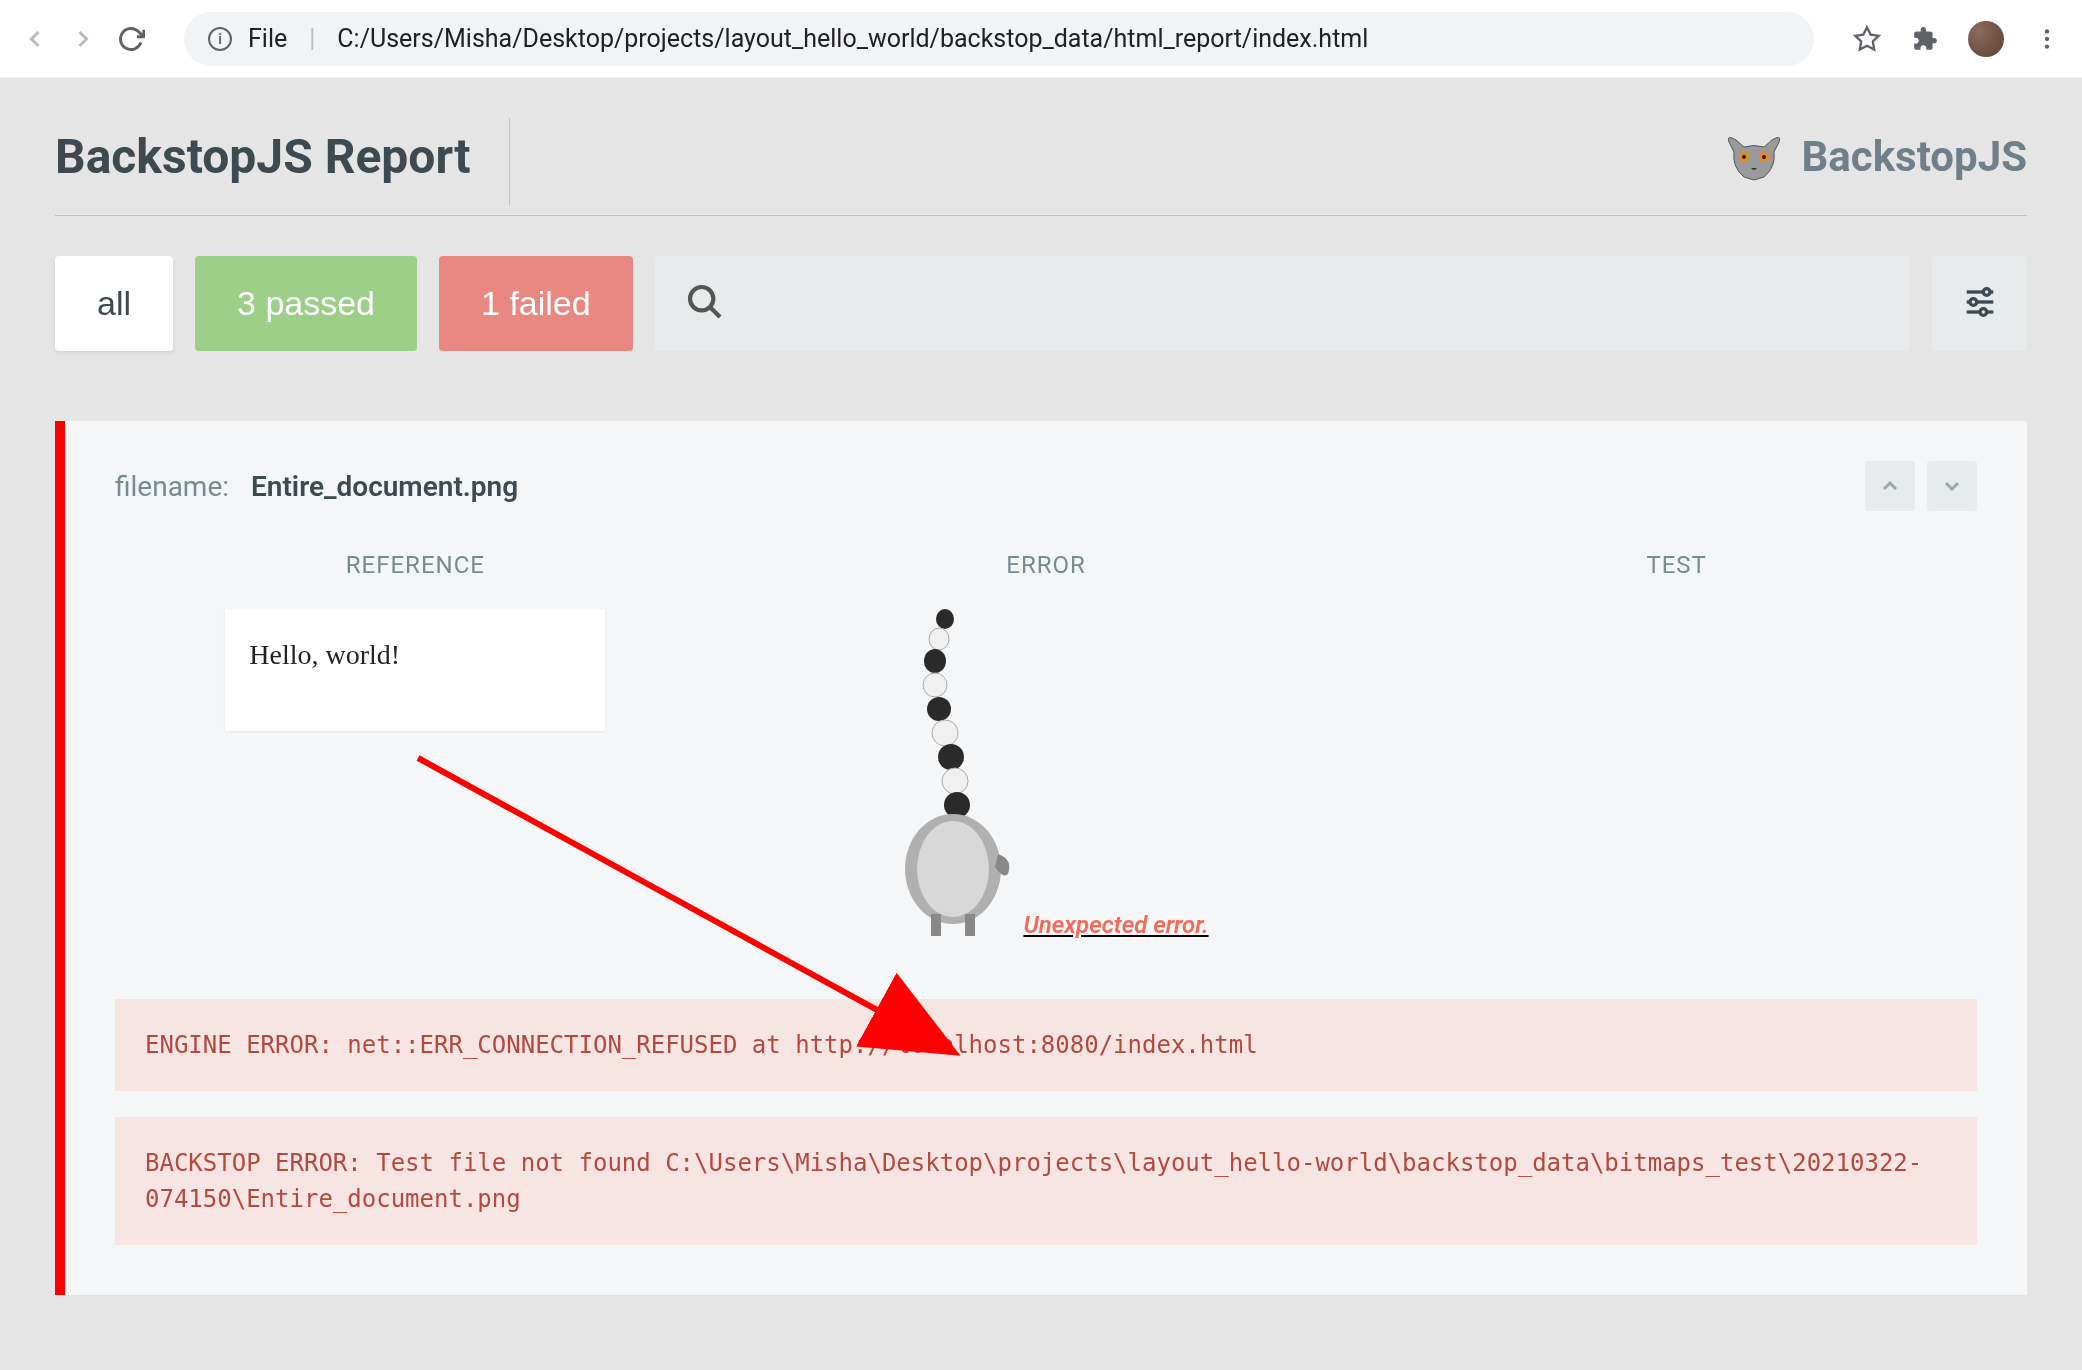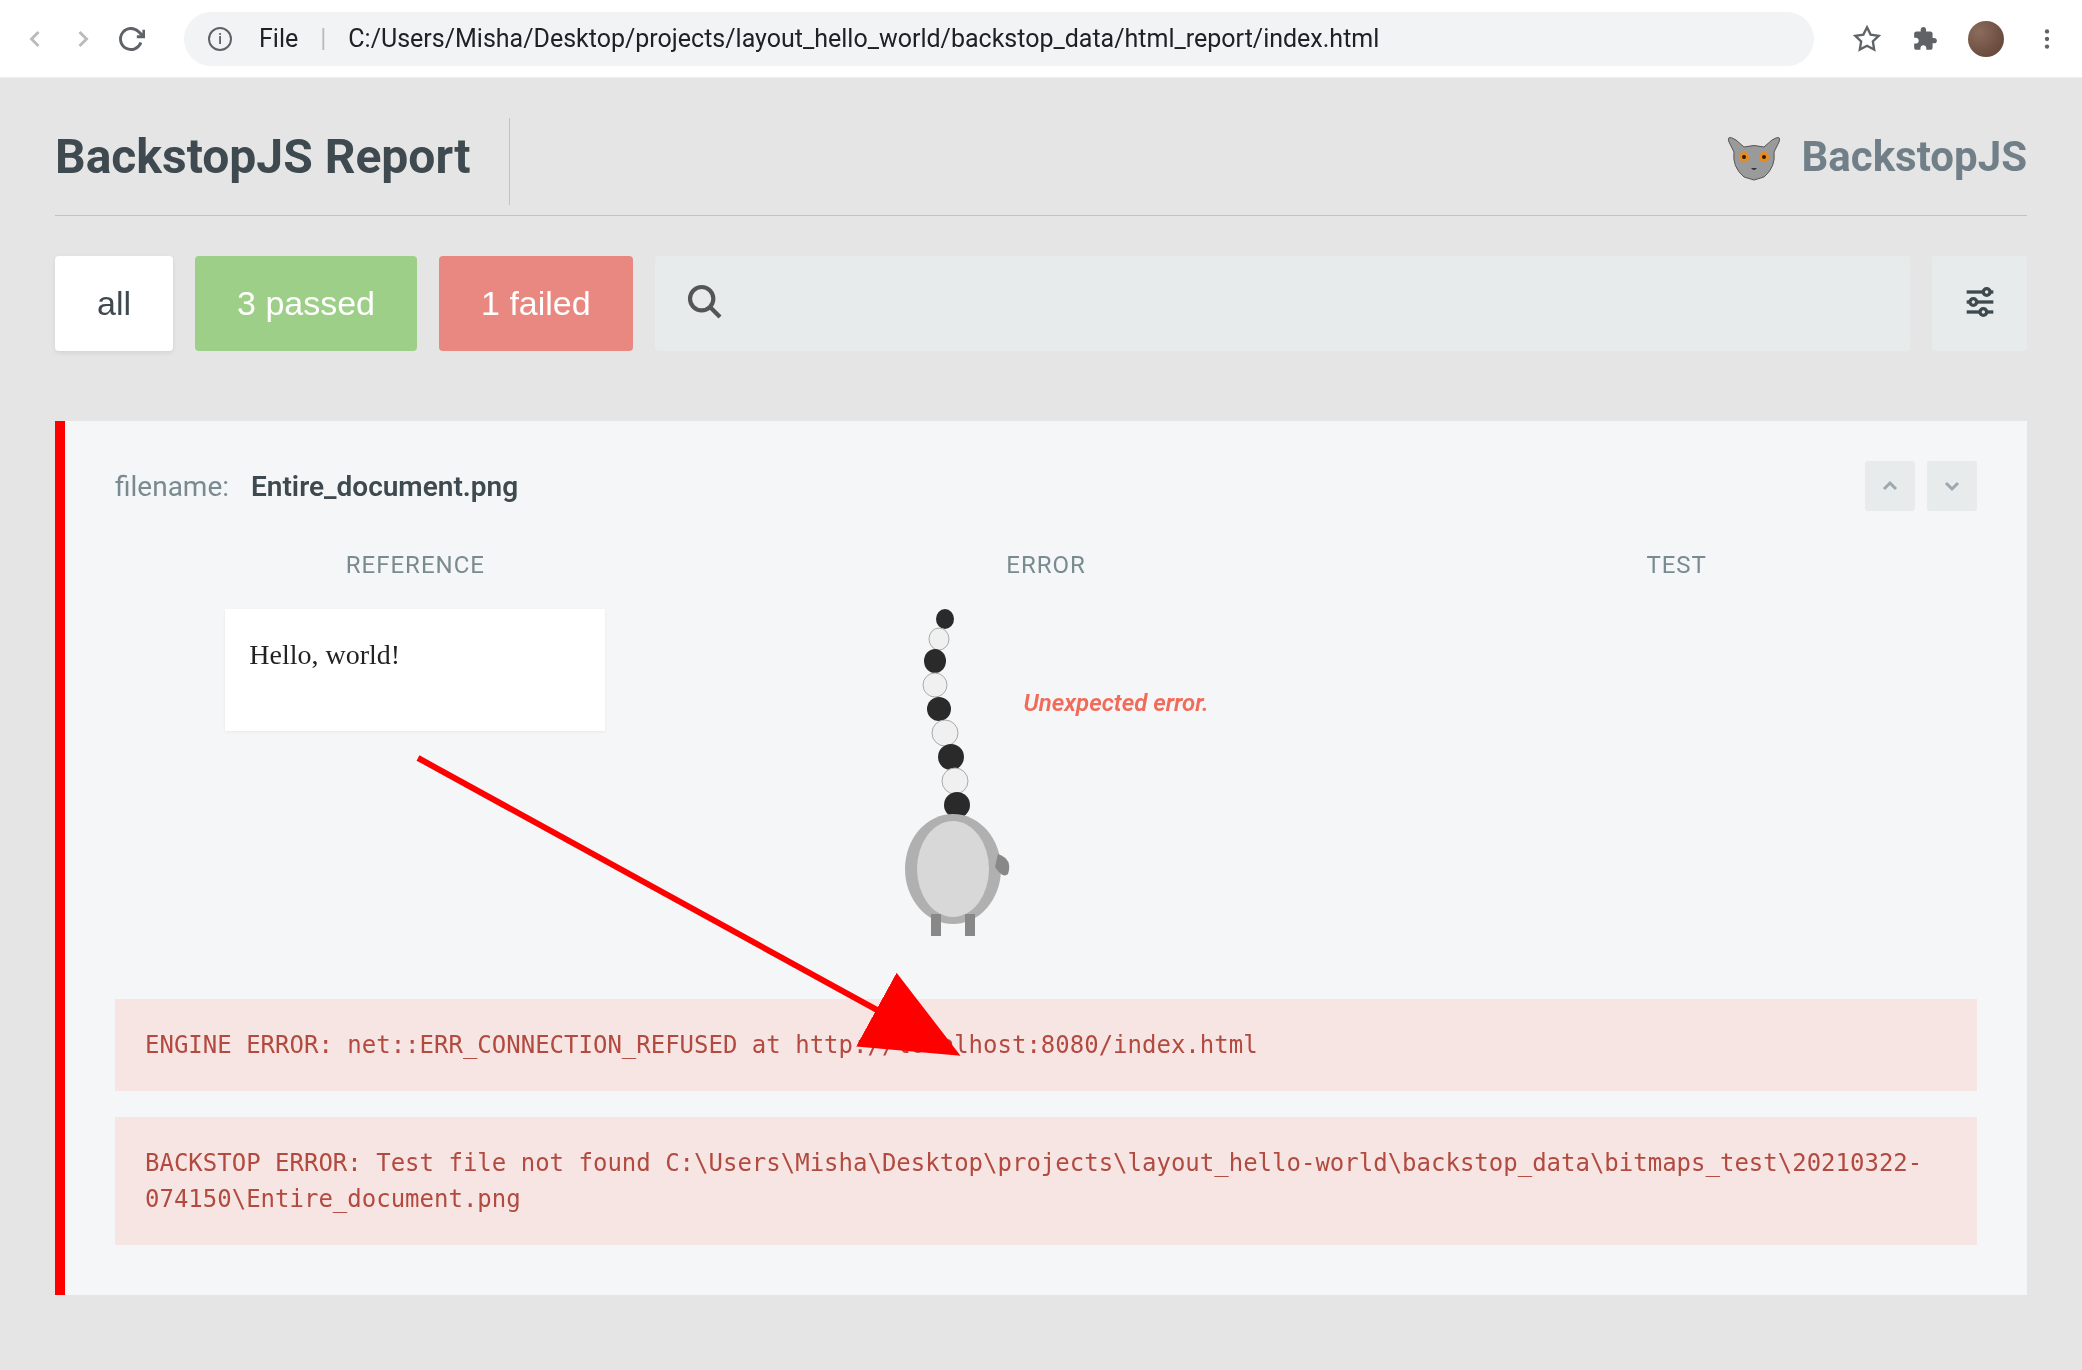--- a/index.html
+++ b/index.html
@@ -47,21 +47,21 @@
       height: 24px;
       border: 2px solid #5f6368;
       border-radius: 50%;
       display: flex;
       align-items: center;
       justify-content: center;
       font-size: 14px;
       color: #5f6368;
       font-weight: 600;
     }
-    .url-scheme { color: #202124; font-size: 25px; margin-left: 11px; }
+    .url-scheme { color: #202124; font-size: 25px; }
     .url-divider { color: #bbb; font-size: 25px; margin: 0 6px; }
     .url-path { color: #202124; font-size: 25px; }
     .chrome-actions {
       display: flex;
       align-items: center;
       gap: 28px;
       margin-left: 20px;
     }
     .avatar {
       width: 36px;
@@ -239,23 +239,24 @@
       box-shadow: 0 1px 3px rgba(0,0,0,0.06);
       text-align: left;
     }
     .ref-img-text {
       font-family: Georgia, 'Times New Roman', serif;
       font-size: 28px;
       color: #222;
     }
     .test-col-content {
       display: flex;
-      align-items: flex-start;
+      align-items: flex-end;
       justify-content: center;
       margin-top: 10px;
+      text-decoration: underline;
     }
     .lemur-body {
       width: 140px;
       height: 330px;
       position: relative;
     }
     .error-text {
       font-size: 24px;
       color: #f26b5a;
       font-style: italic;

